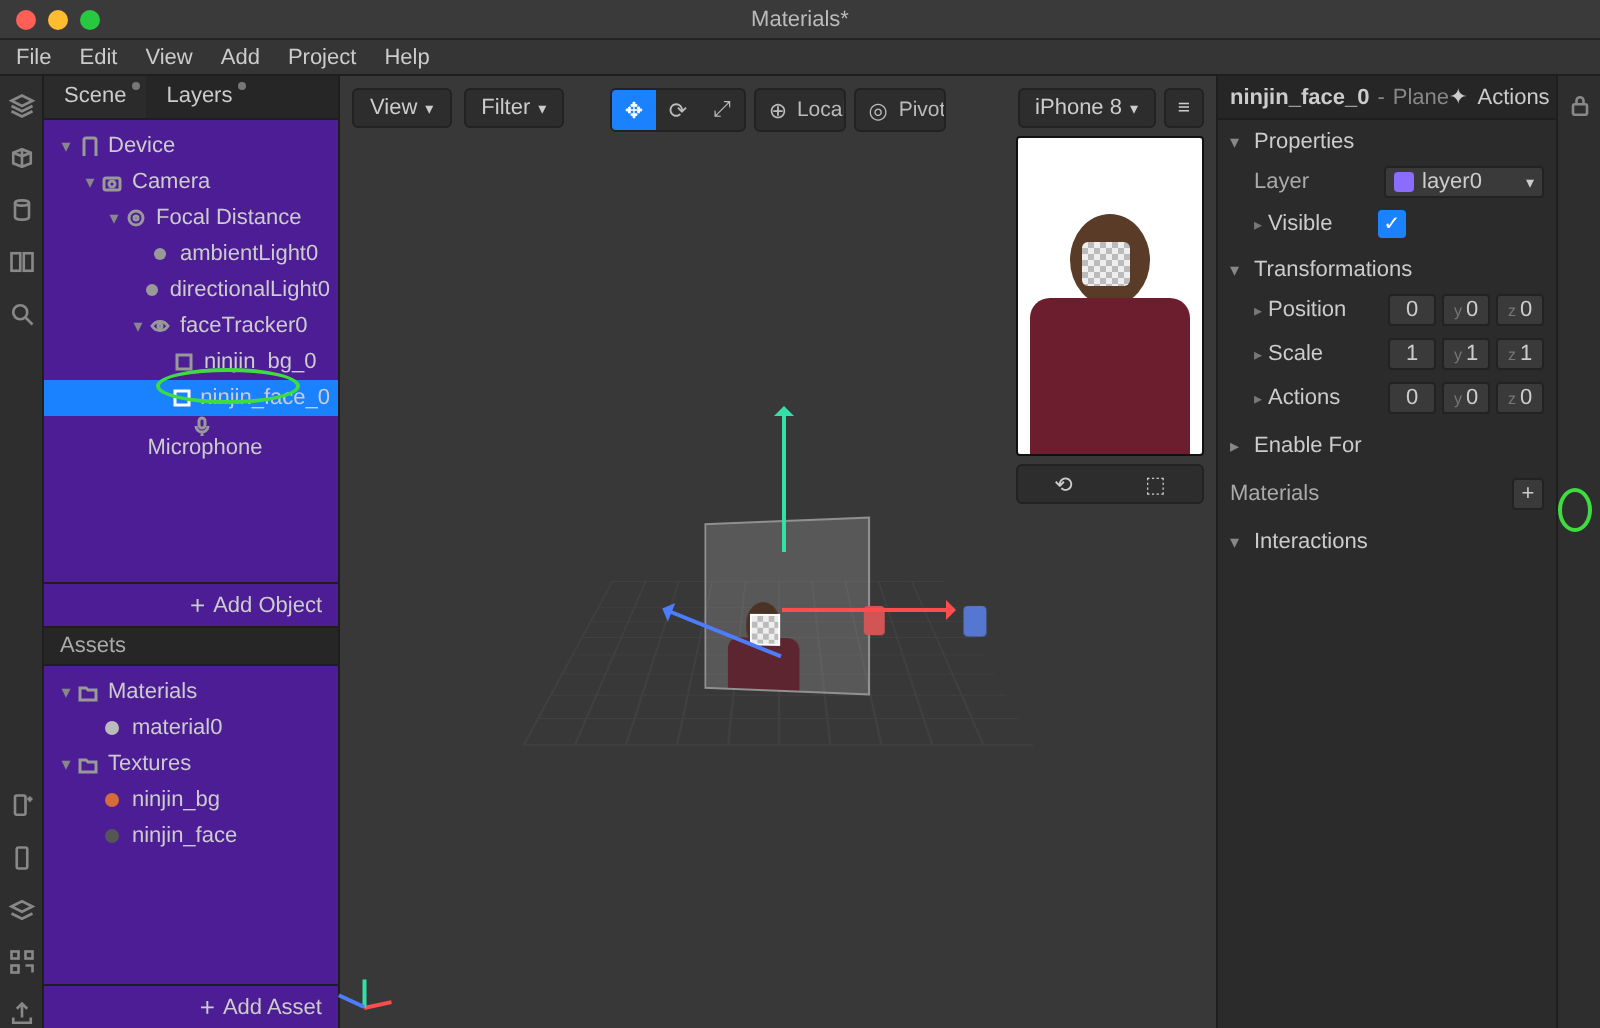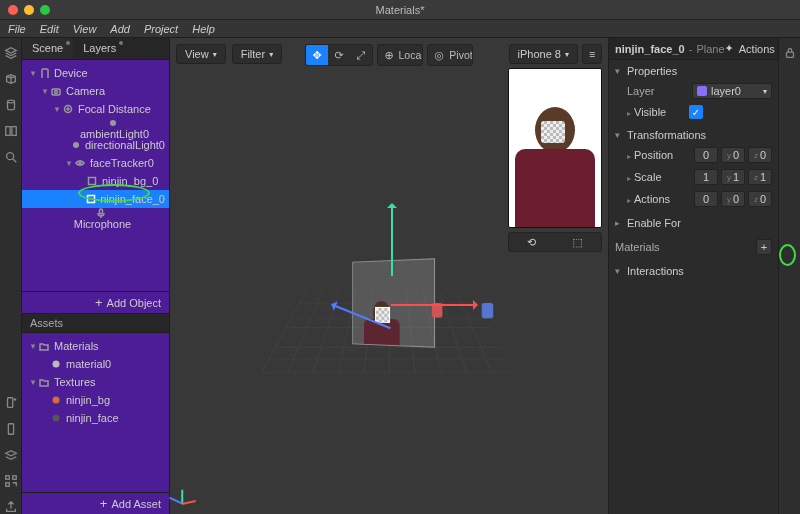--- a/index.html
+++ b/index.html
@@ -2,21 +2,21 @@
 <html><head>
 <meta charset="utf-8">
 <style>
 * { margin:0; padding:0; box-sizing:border-box; font-family:-apple-system,"Segoe UI",Arial,sans-serif; font-size:11px; color:#ccc; user-select:none; }
 body { width:800px; height:514px; background:#2b2b2b; overflow:hidden; position:relative; }
 .titlebar { height:20px; background:#3a3a3a; display:flex; align-items:center; position:relative; border-bottom:1px solid #222; }
 .traffic { display:flex; gap:6px; padding-left:8px; }
 .traffic span { width:10px; height:10px; border-radius:50%; display:block; }
 .tl-red{background:#ff5f57}.tl-yel{background:#febc2e}.tl-grn{background:#28c840}
 .title { position:absolute; left:50%; transform:translateX(-50%); color:#bbb; font-size:11px; }
-.menubar { height:18px; background:#353535; display:flex; align-items:center; gap:14px; padding-left:8px; border-bottom:1px solid #1e1e1e; color:#bbb;font-style:italic; }
+.menubar { height:18px; background:#353535; display:flex; align-items:center; gap:14px; padding-left:8px; border-bottom:1px solid #1e1e1e; color:#bbb; }
 .menubar span { cursor:default; }
 .main { display:flex; height:476px; }
 .railL, .railR { width:22px; background:#2e2e2e; display:flex; flex-direction:column; align-items:center; gap:12px; padding-top:8px; border-right:1px solid #1e1e1e; }
 .railR { border-right:none; border-left:1px solid #1e1e1e; justify-content:space-between; padding-bottom:8px;}
 .rail-icon { width:14px; height:14px; display:flex; align-items:center; justify-content:center; color:#888; }
 .rail-icon svg{width:14px;height:14px;fill:none;stroke:#888;stroke-width:1.5}
 .leftpanel { width:148px; background:#4c1d95; display:flex; flex-direction:column; border-right:1px solid #1e1e1e; }
 .tabs { display:flex; height:22px; background:#262626; border-bottom:1px solid #1e1e1e;}
 .tab { padding:4px 10px; color:#aaa; position:relative;}
 .tab.active { background:#2b2b2b; color:#ddd;}
@@ -204,21 +204,21 @@
         <div class="hrow" style="padding-left: 30px;">
           <span class="caret">▾</span>
           <span class="glyph">
             <svg viewBox="0 0 10 10">
               <circle cx="5" cy="5" r="3.5"></circle>
               <circle cx="5" cy="5" r="1"></circle>
             </svg>
           </span>
           <span class="hlabel">Focal Distance</span>
         </div>
-        <div class="hrow" style="padding-left: 42px; flex-direction: column;">
+        <div class="hrow" style="padding-left: 42px;">
           <span class="caret"></span>
           <span class="glyph">
             <svg viewBox="0 0 10 10">
               <circle cx="5" cy="5" r="3" fill="#999" stroke="none"></circle>
             </svg>
           </span>
           <span class="hlabel">ambientLight0</span>
         </div>
         <div class="hrow" style="padding-left: 42px;">
           <span class="caret"></span>

